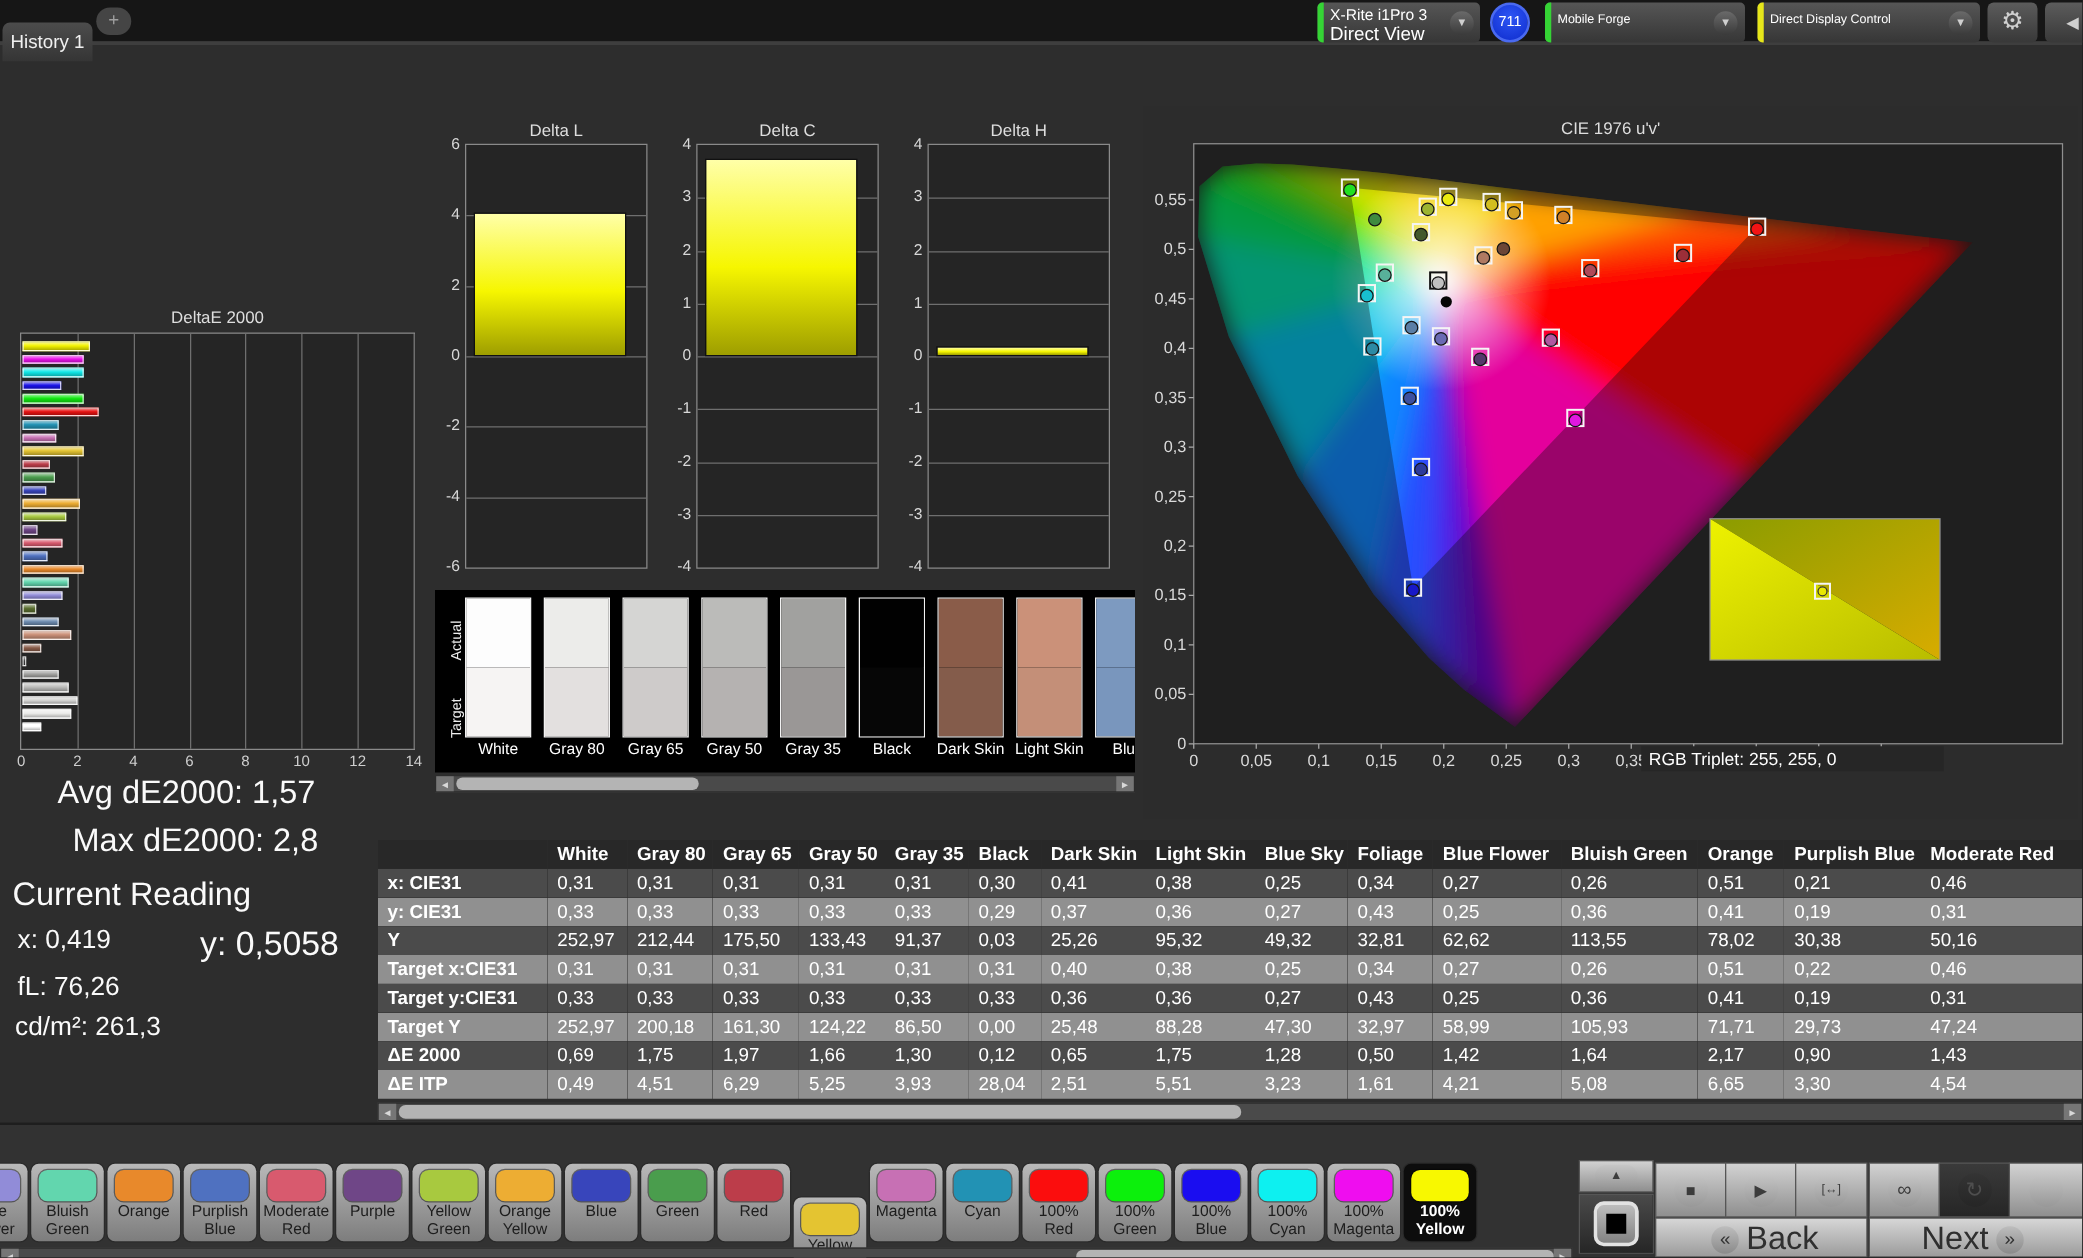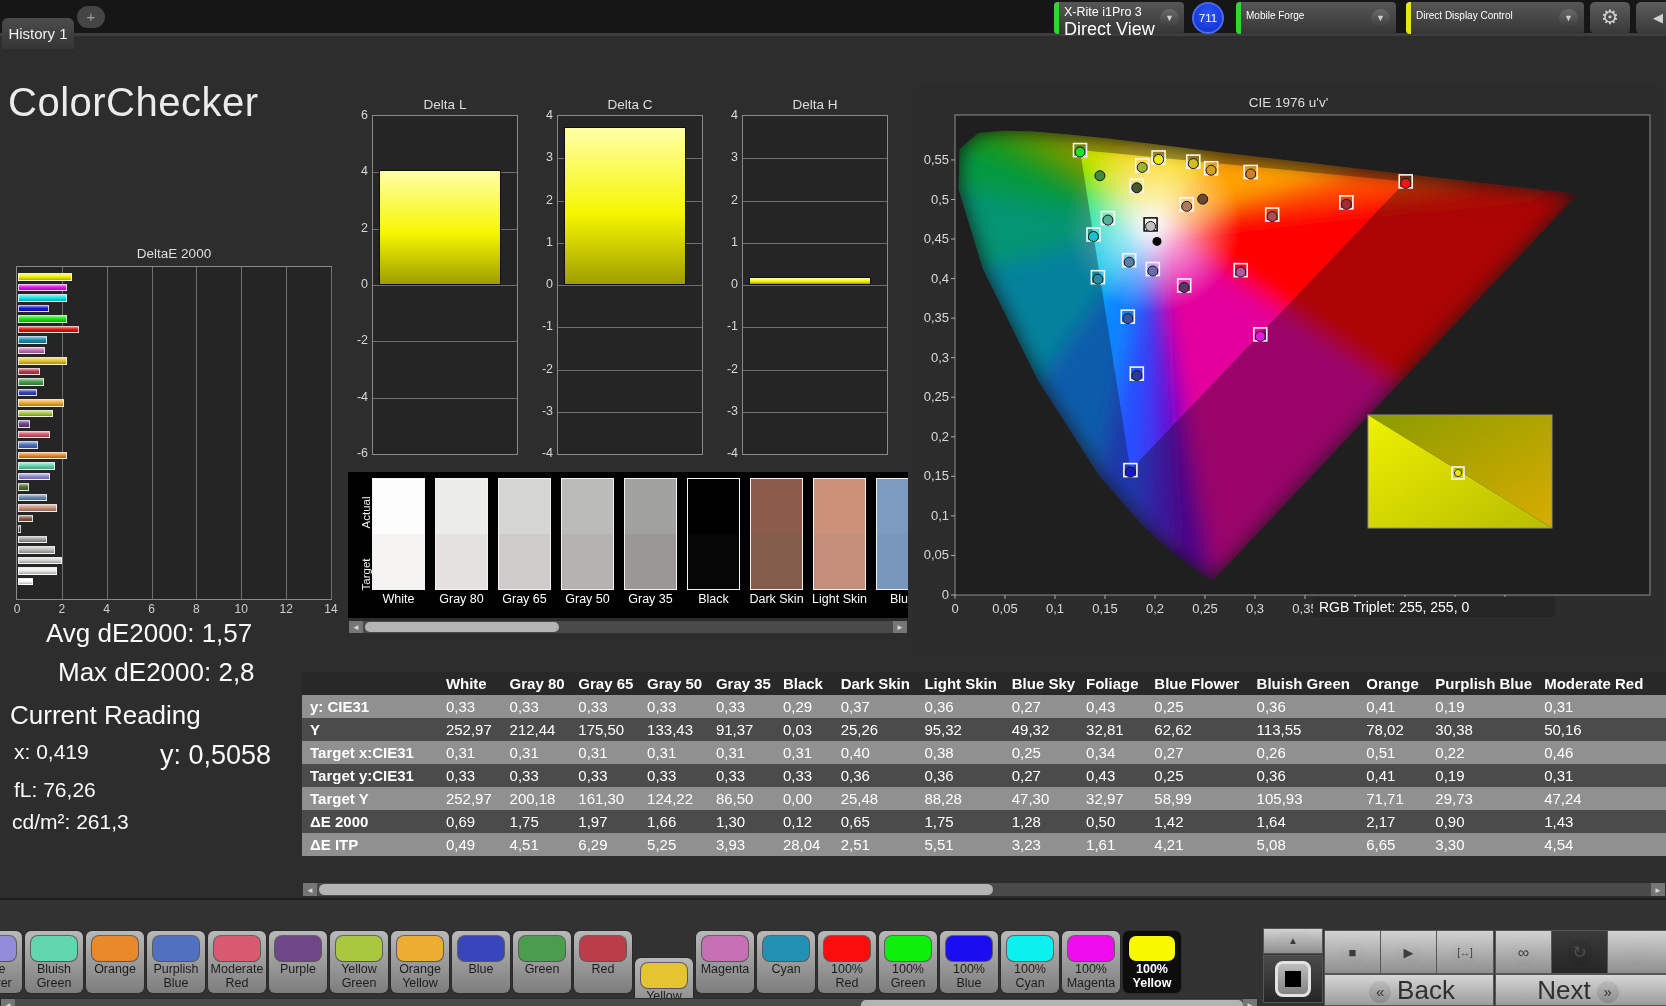--- a/index.html
+++ b/index.html
@@ -92,42 +92,41 @@
 <div id="app">
 
   <div class="abs topbar"></div>
   <div class="abs topbar-strip"></div>
   <div class="abs tab">History 1</div>
   <div class="abs addtab">+</div>
 
   <div class="abs module" style="left:1054px;width:130px;">
     <div class="bar" style="background:#35d435;"></div>
     <div class="txt" style="top:3px;font-size:12.5px;">X-Rite i1Pro 3</div>
-    <div class="txt" style="top:17px;font-size:18px;">Direct View</div>
+    <div class="txt" style="top:17px;font-size:15px;">Direct View</div>
     <div class="chev" style="right:5px;top:7px;">▼</div>
   </div>
   <div class="abs badge">711</div>
   <div class="abs module" style="left:1236px;width:160px;">
     <div class="bar" style="background:#35d435;"></div>
     <div class="txt" style="top:8px;">Mobile Forge</div>
     <div class="chev" style="right:6px;top:7px;">▼</div>
   </div>
   <div class="abs module" style="left:1406px;width:178px;">
     <div class="bar" style="background:#e6e61a;"></div>
     <div class="txt" style="top:8px;">Direct Display Control</div>
     <div class="chev" style="right:6px;top:7px;">▼</div>
   </div>
   <div class="abs sqbtn" style="left:1590px;width:40px;line-height:31px;font-size:20px;">
     <span>⚙</span>
   </div>
   <div class="abs sqbtn" style="left:1636px;width:44px;line-height:31px;font-size:13px;">
     <span>◀</span>
   </div>
 
-  <div class="abs pagetitle">ColorChecker</div>
   <div class="abs stat" style="left:46px;top:618px;font-size:26px;">Avg dE2000: 1,57</div>
   <div class="abs stat" style="left:58px;top:657px;font-size:26px;">Max dE2000: 2,8</div>
   <div class="abs stat" style="left:10px;top:700px;font-size:26px;">Current Reading</div>
   <div class="abs stat" style="left:14px;top:740px;font-size:21px;">x: 0,419</div>
   <div class="abs stat" style="left:160px;top:740px;font-size:27px;">y: 0,5058</div>
   <div class="abs stat" style="left:14px;top:778px;font-size:21px;">fL: 76,26</div>
   <div class="abs stat" style="left:12px;top:810px;font-size:21px;">cd/m²: 261,3</div>
 
   <div class="abs ctitle" style="left:16px;top:246px;width:316px;">DeltaE 2000</div>
   <div class="plot" style="left:16px;top:266px;width:316px;height:334px;">
@@ -413,20 +412,38 @@
             <th style="width: 84px;">Dark Skin</th>
             <th style="width: 88px;">Light Skin</th>
             <th style="width: 70px;">Blue Sky</th>
             <th style="width: 70px;">Foliage</th>
             <th style="width: 106px;">Blue Flower</th>
             <th style="width: 112px;">Bluish Green</th>
             <th style="width: 72px;">Orange</th>
             <th style="width: 106px;">Purplish Blue</th>
             <th style="width: 150px;">Moderate Red</th>
           </tr>
+          <tr class="dark">
+            <td class="rl">x: CIE31</td>
+            <td>0,31</td>
+            <td>0,31</td>
+            <td>0,31</td>
+            <td>0,31</td>
+            <td>0,31</td>
+            <td>0,30</td>
+            <td>0,41</td>
+            <td>0,38</td>
+            <td>0,25</td>
+            <td>0,34</td>
+            <td>0,27</td>
+            <td>0,26</td>
+            <td>0,51</td>
+            <td>0,21</td>
+            <td>0,46</td>
+          </tr>
           <tr class="light">
             <td class="rl">y: CIE31</td>
             <td>0,33</td>
             <td>0,33</td>
             <td>0,33</td>
             <td>0,33</td>
             <td>0,33</td>
             <td>0,29</td>
             <td>0,37</td>
             <td>0,36</td>

